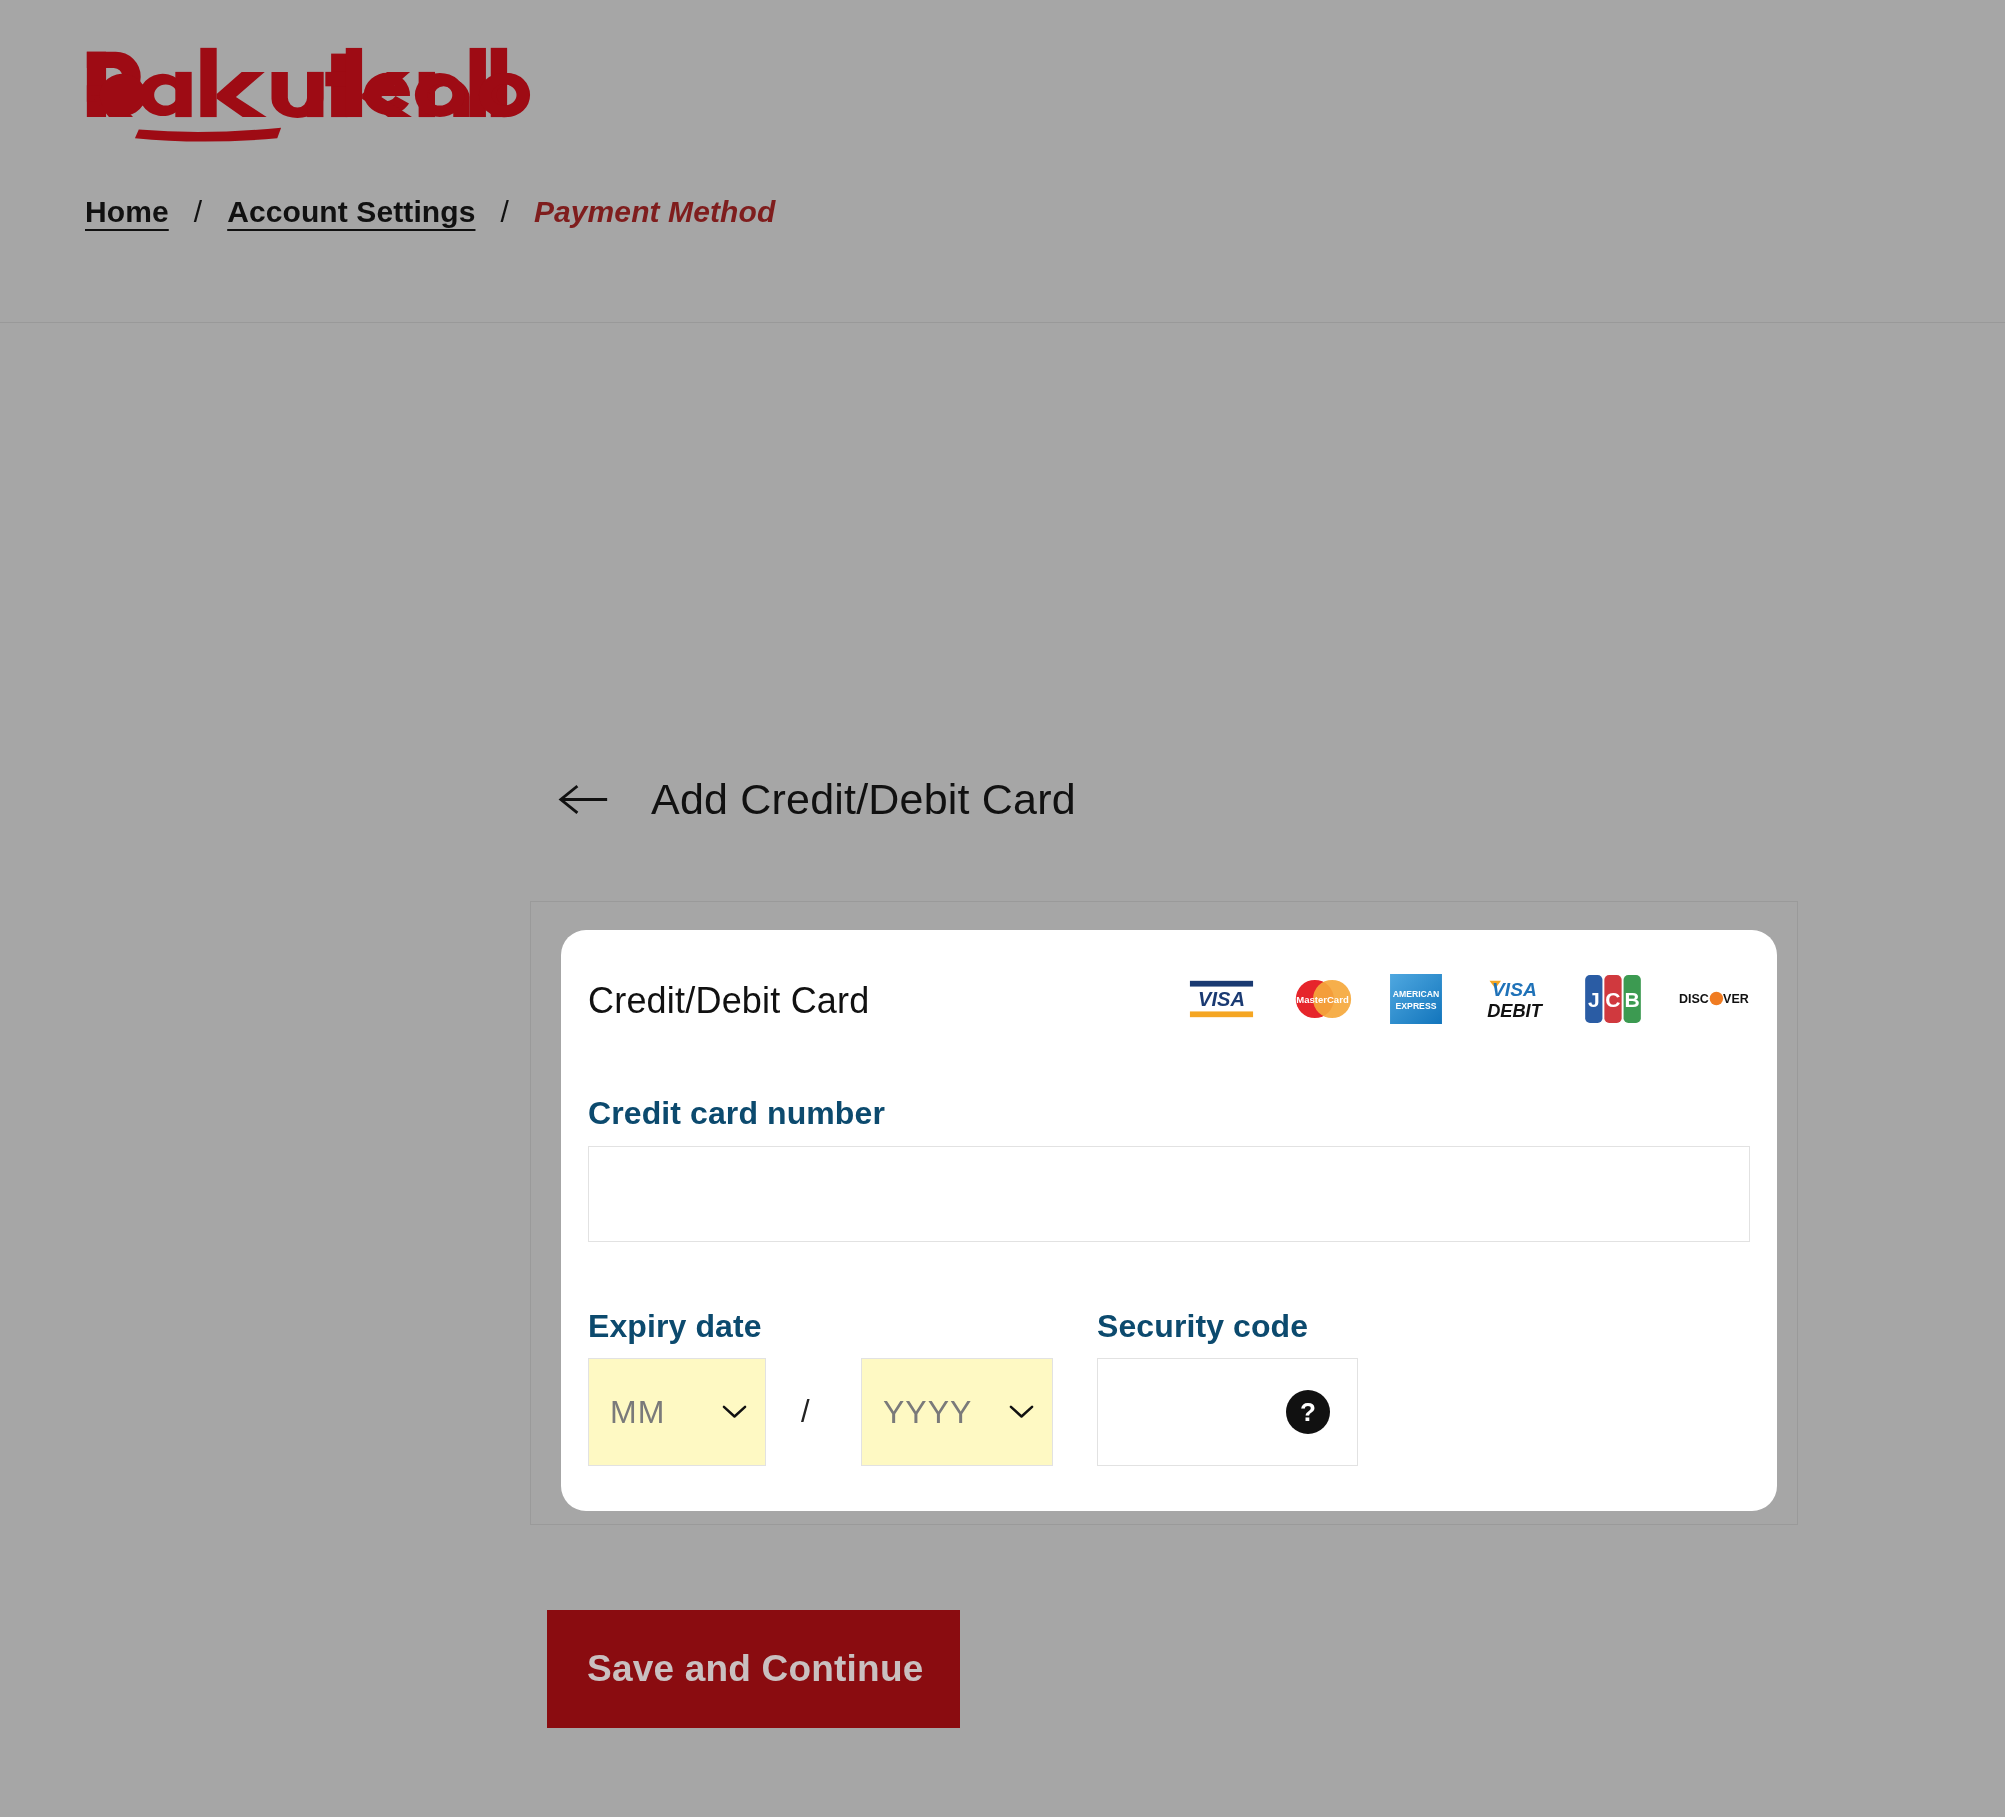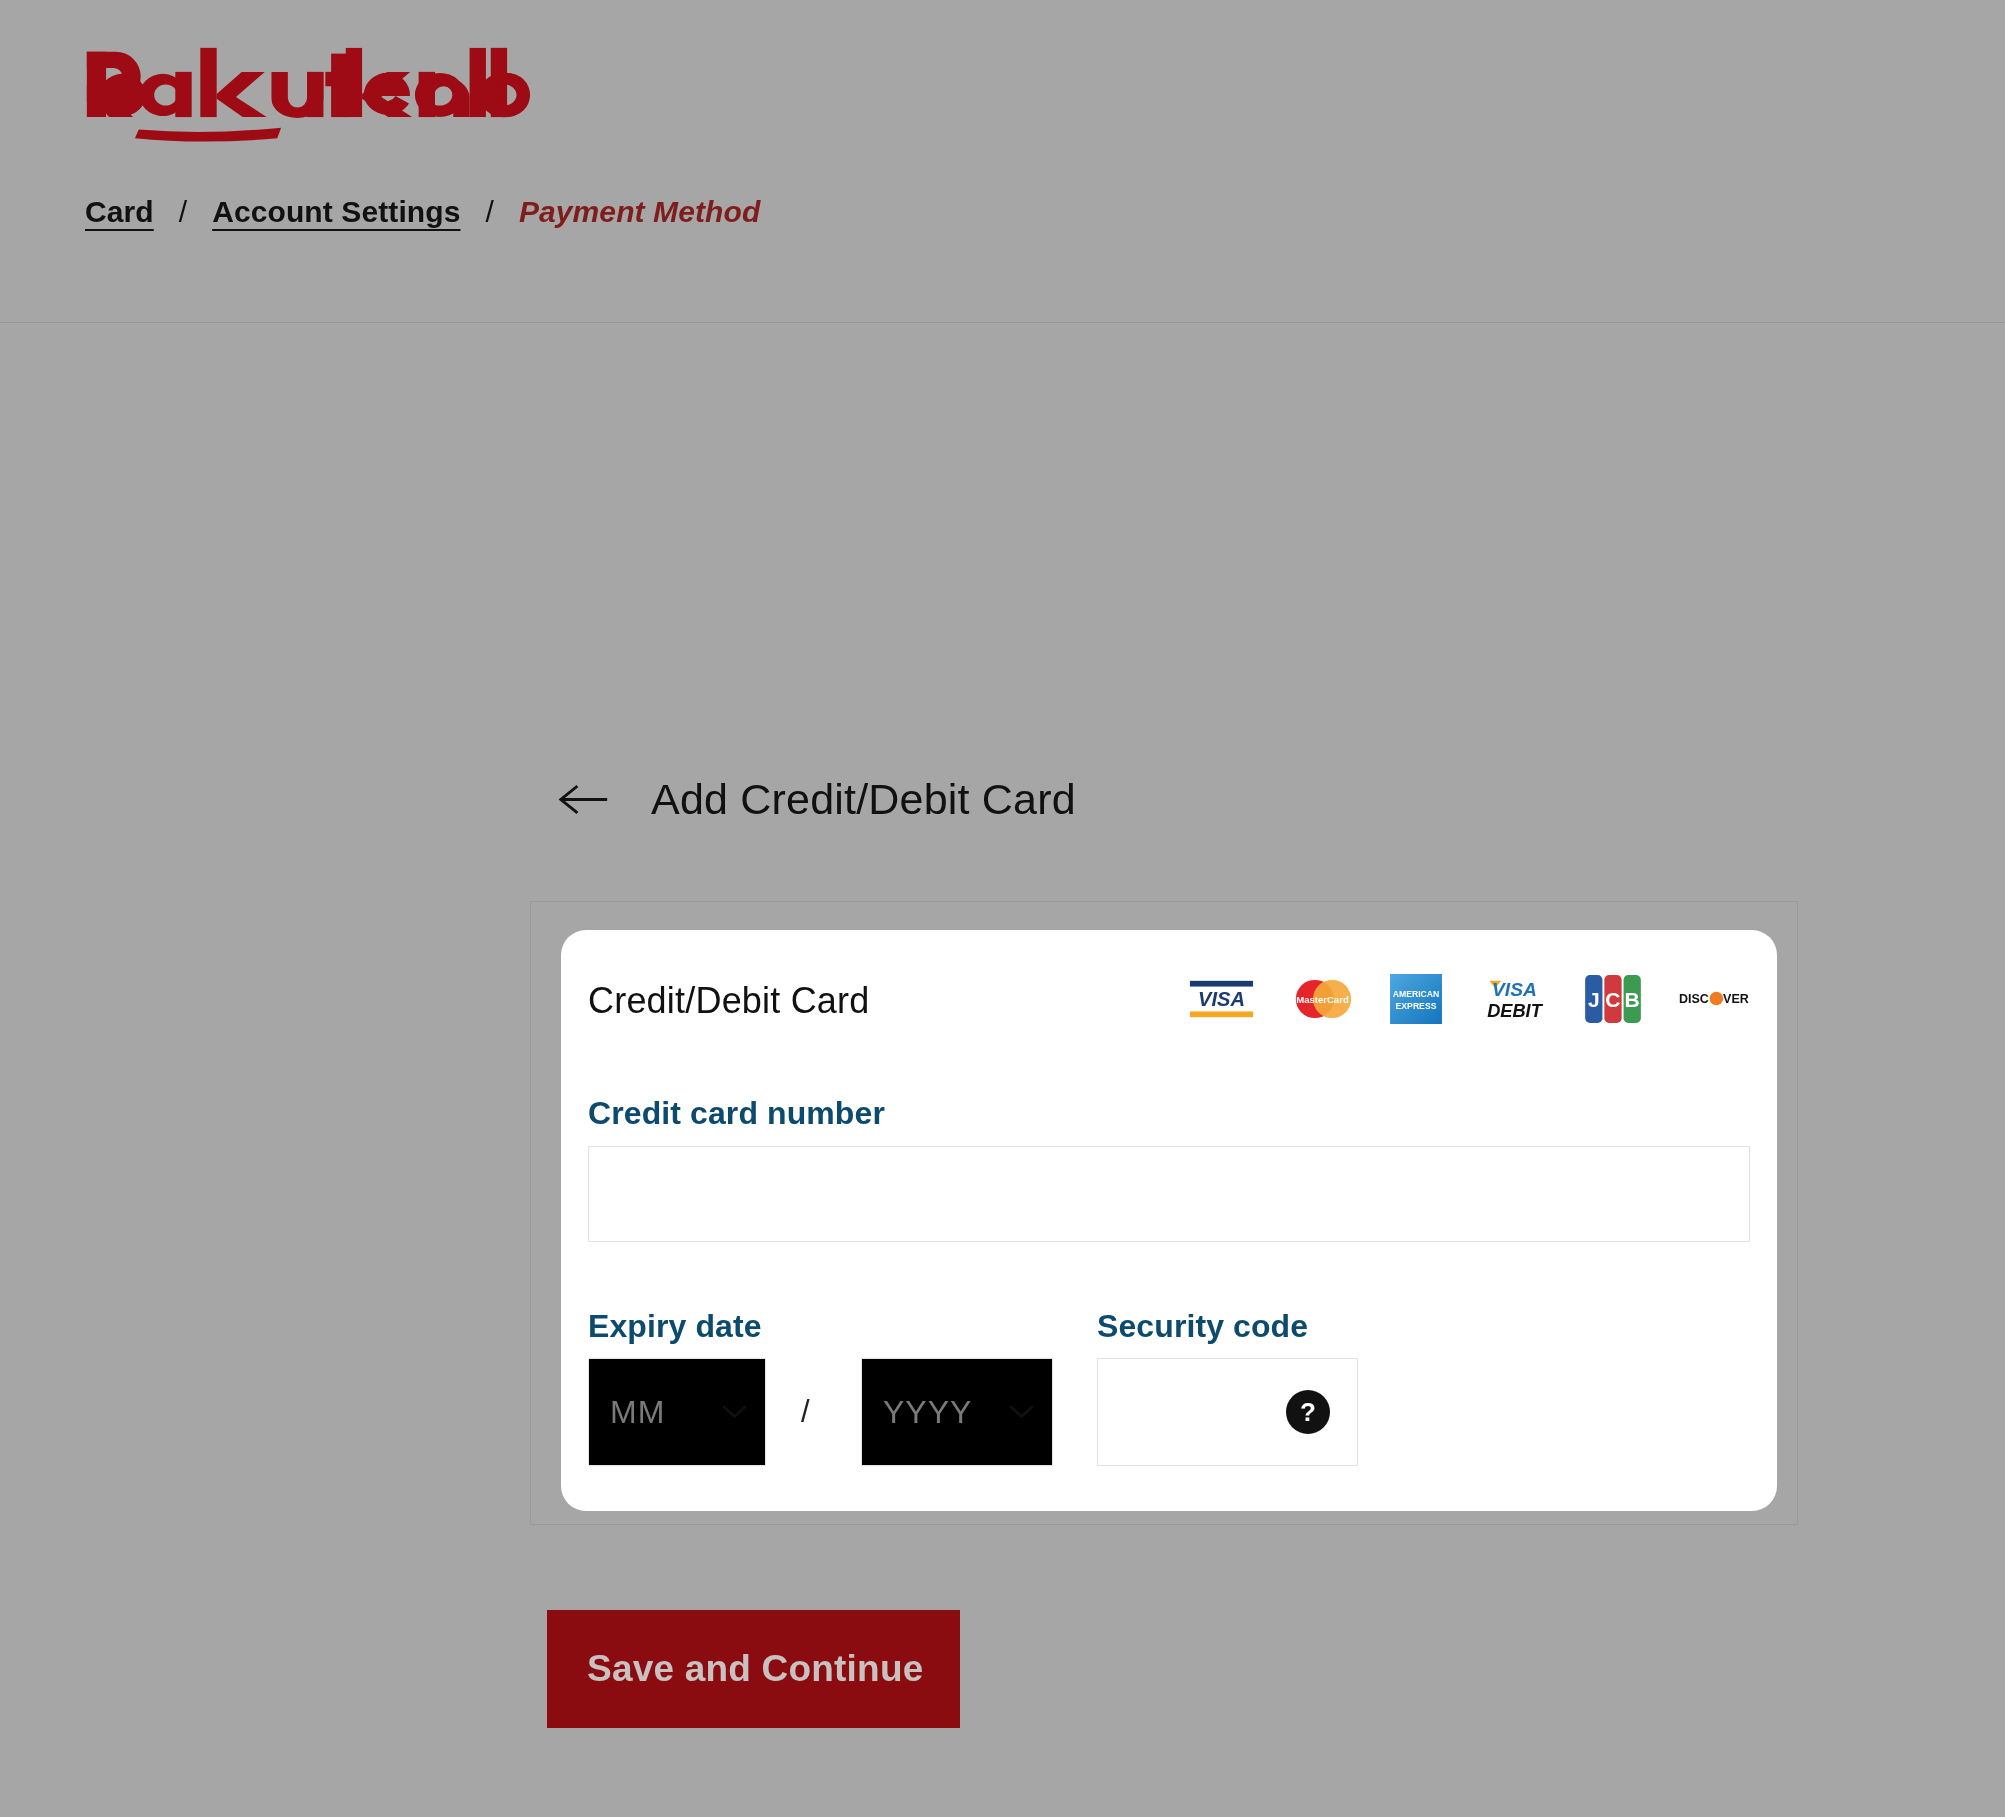--- a/index.html
+++ b/index.html
@@ -150,21 +150,21 @@
   }
   .cc-number {
     left: 27px;
     top: 216px;
     width: 1162px;
     height: 96px;
   }
 
   .select-box {
     position: absolute;
-    background: #000000;
+    background: #fef9c3;
     border: 1.9px solid #e2e2e2;
     cursor: pointer;
     display: flex;
     align-items: center;
     padding: 0 17.3px 0 21px;
   }
   .sel-mm {
     left: 27px;
     top: 428px;
     width: 178px;
@@ -291,21 +291,21 @@
       </g>
     </svg>
     <svg viewBox="0 0 60 112" width="58" height="108" style="position:absolute; left:392px; top:0;" aria-hidden="true">
       <g fill="#9e0b14">
         <path d="M4 57 a26 23 0 1 1 52 0 a26 23 0 1 1 -52 0 z M17 57 a13 11 0 1 0 26 0 a13 11 0 1 0 -26 0 z"></path>
       </g>
     </svg>
   </a>
 
   <nav class="breadcrumb">
-    <a class="crumb-link" href="#">Card</a>
+    <a class="crumb-link" href="#">Home</a>
     <span class="crumb-sep">/</span>
     <a class="crumb-link" href="#">Account Settings</a>
     <span class="crumb-sep">/</span>
     <span class="crumb-current">Payment Method</span>
   </nav>
 
 </header>
 
 <main class="main">
 

